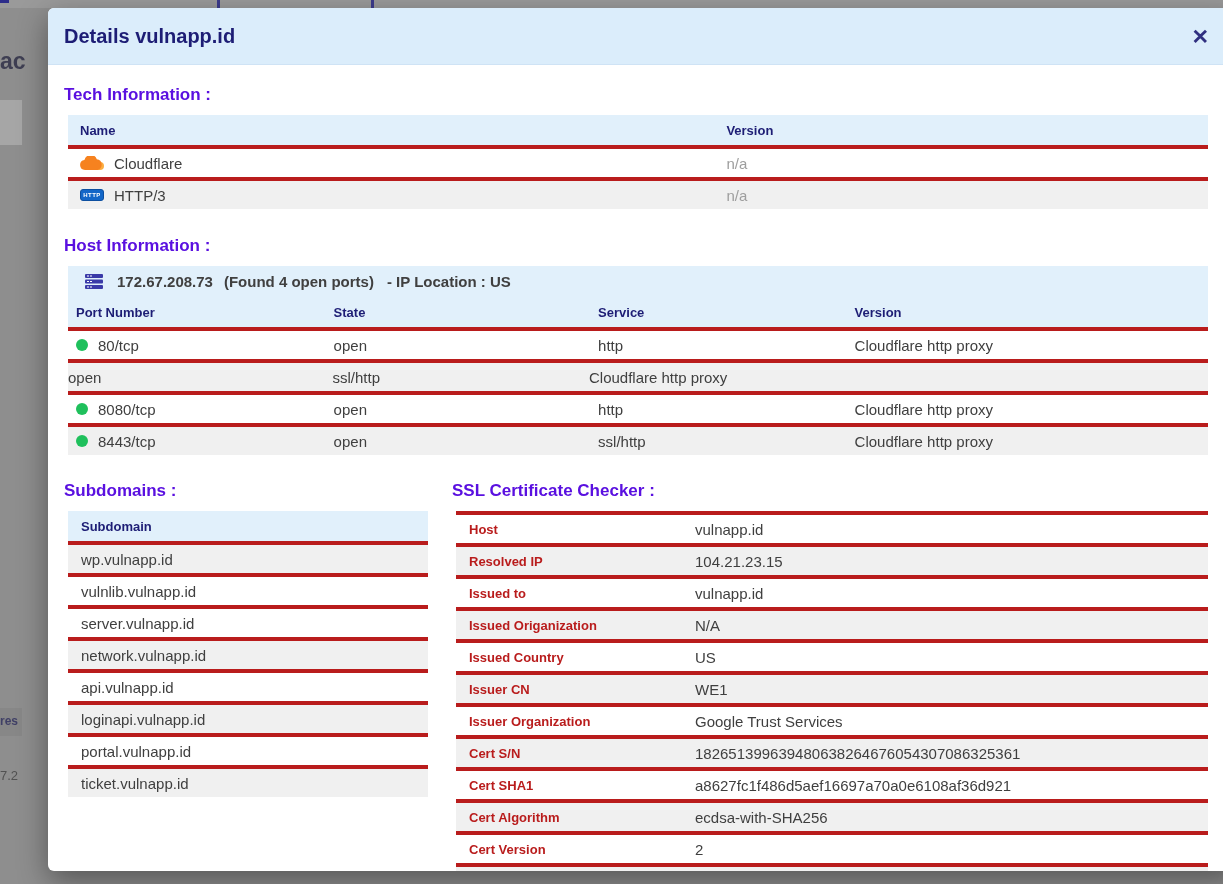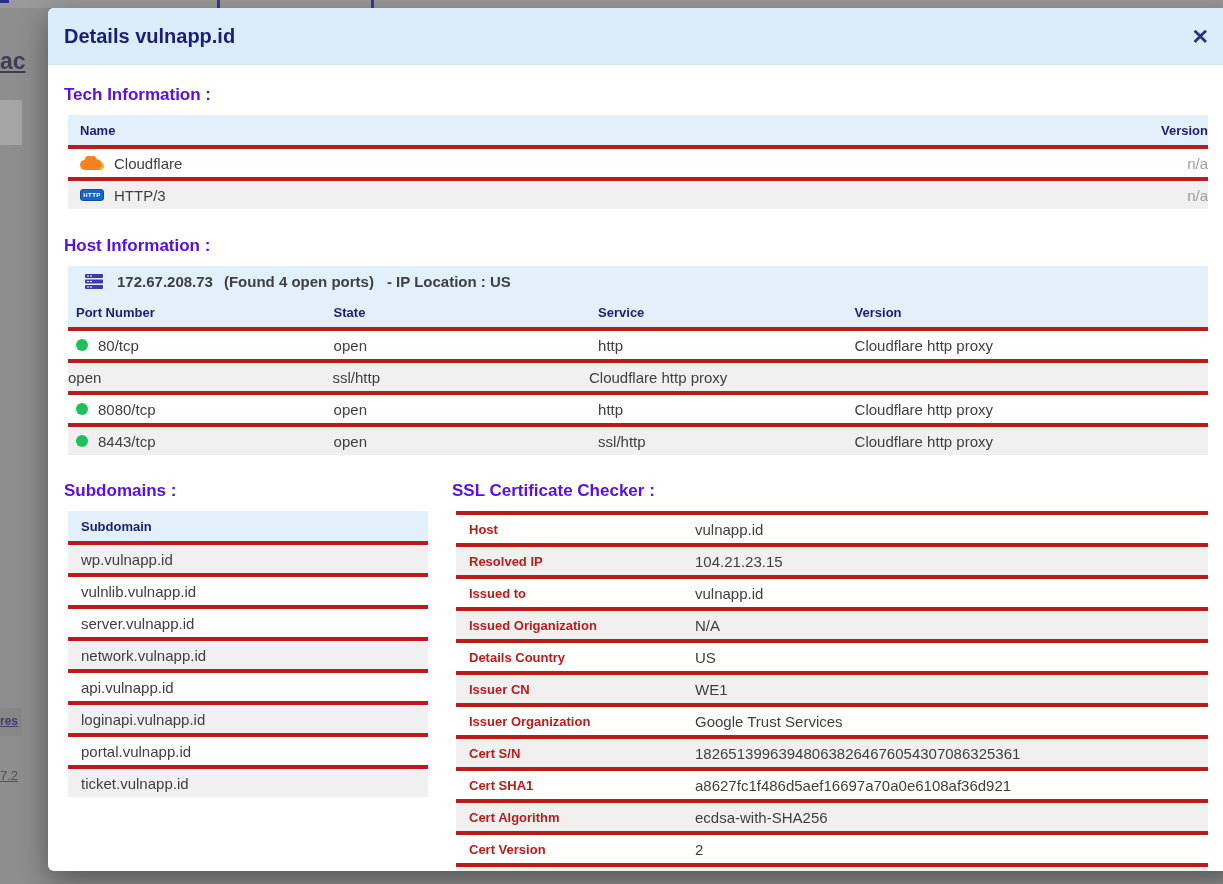--- a/index.html
+++ b/index.html
@@ -8,21 +8,21 @@
     position:relative;
     font-family:"Liberation Sans", sans-serif;
     background:#8e8e8e;
   }
 
   
   .bg-topstrip { position:absolute; top:0; left:0; width:1223px; height:8px; background:#9a9a9a; }
   .bg-tabline1 { position:absolute; top:0; left:217px; width:3px; height:8px; background:#3b3b8c; }
   .bg-tabline2 { position:absolute; top:0; left:371px; width:3px; height:8px; background:#3b3b8c; }
   .bg-tabunderline { position:absolute; top:0; left:0; width:9px; height:3px; background:#2d2d8a; }
-  .bg-frag { position:absolute; color:#4a4a5e;text-decoration:underline; }
+  .bg-frag { position:absolute; color:#4a4a5e; }
   .bg-frag-ac { left:0; top:48px; font-size:23px; font-weight:bold; color:#3e3e52; }
   .bg-chip { position:absolute; left:0; top:100px; width:22px; height:45px; background:#a6a6a6; }
   .bg-band { position:absolute; left:0; top:708px; width:22px; height:28px; background:#878787; }
   .bg-frag-res { left:0; top:714px; font-size:12px; font-weight:bold; color:#404066; }
   .bg-frag-72 { left:0; top:768px; font-size:13px; color:#525252; }
   .bg-frag-er { right:0; top:829px; font-size:13px; color:#575757; }
 
   
   .modal {
     position:absolute; left:22px; top:8px; width:1191px; height:863px;
@@ -42,21 +42,21 @@
 
   .section-heading { font-size:17px; font-weight:bold; color:#5a10e0; margin-left:-4px; }
 
   
   .tbl { width:100%; font-size:15px; color:#3f3f3f; }
   .row { display:flex; align-items:center; height:32px; border-top:4px solid #b91c1c; background:#fff; }
   .row.alt { background:#f0f0f0; }
   .hrow { display:flex; align-items:center; height:30px; background:#e1f0fb; color:#1d1d75; font-weight:bold; font-size:13px; border:none; }
 
   
-  .tech-table { margin-top:10px;text-align:right; }
+  .tech-table { margin-top:10px; }
   .tc-name { flex:0 0 56.7%; padding-left:12px; display:flex; align-items:center; gap:10px; }
   .tc-version { flex:1; padding-left:12px; }
   .val-na { color:#9e9e9e; }
 
   
   .host-heading { margin-top:27px; }
   .host-block { margin-top:10px; }
   .host-ipline {
     background:#e1f0fb; height:31px; display:flex; align-items:center;
     padding-left:14px; gap:11px; color:#404040; font-weight:bold; font-size:15px;
@@ -250,21 +250,21 @@
           </div>
           <div class="row">
             <div class="kc-label">Issued to</div>
             <div class="kc-value">vulnapp.id</div>
           </div>
           <div class="row alt">
             <div class="kc-label">Issued Origanization</div>
             <div class="kc-value">N/A</div>
           </div>
           <div class="row">
-            <div class="kc-label">Details Country</div>
+            <div class="kc-label">Issued Country</div>
             <div class="kc-value">US</div>
           </div>
           <div class="row alt">
             <div class="kc-label">Issuer CN</div>
             <div class="kc-value">WE1</div>
           </div>
           <div class="row">
             <div class="kc-label">Issuer Organization</div>
             <div class="kc-value">Google Trust Services</div>
           </div>

